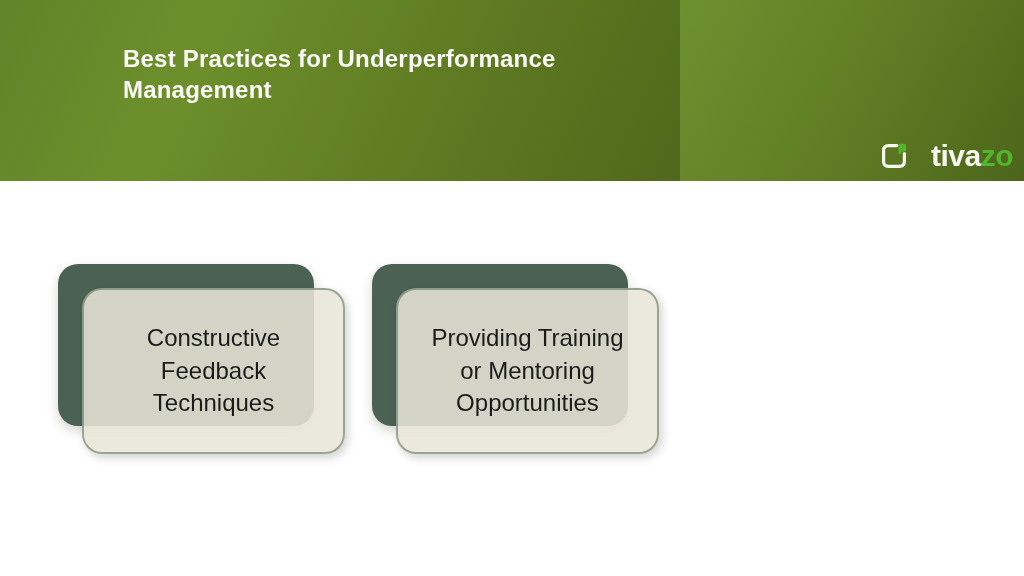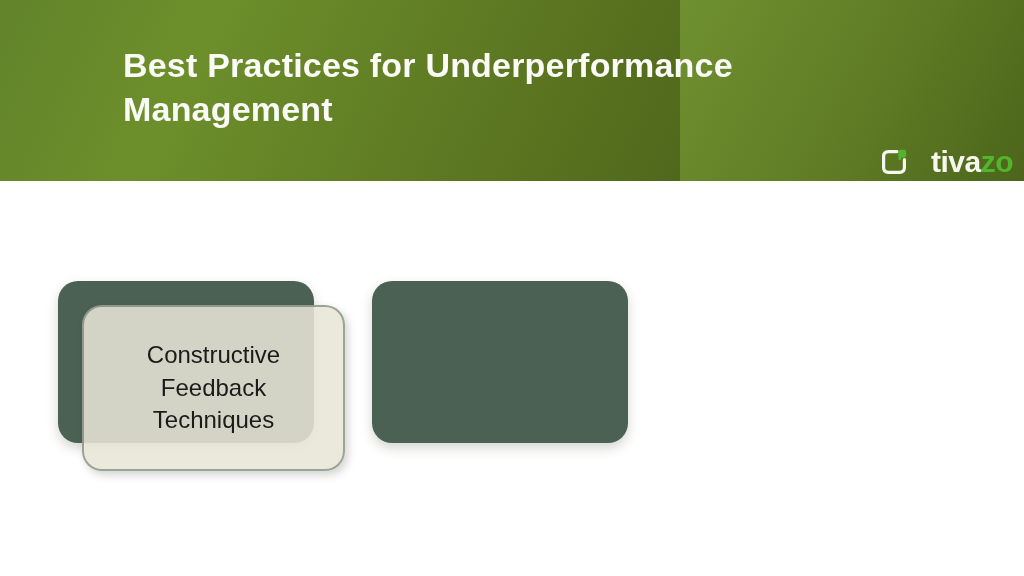--- a/index.html
+++ b/index.html
@@ -26,48 +26,48 @@
   .header-right {
     position: absolute; left: 680px; top: 0;
     width: 344px; height: 181px;
     background: linear-gradient(118deg, #6f9030 0%, #607d25 52%, #4c651b 100%);
   }
   .title {
     position: absolute;
     left: 123px; top: 44px;
     margin: 0;
     width: 700px;
-    font-size: 34px;
+    font-size: 24px;
     font-weight: 600;
     line-height: 1.28;
     color: #fafaf7;
     white-space: pre-line;
     letter-spacing: 0.2px;
   }
   .logo {
     position: absolute;
-    right: 11px; top: 147px;
+    right: 11px; top: 141px;
     display: flex;
     align-items: center;
     gap: 22px;
   }
   .logo-icon { display: block; }
   .logo-text {
     font-size: 30px;
     font-weight: 700;
     letter-spacing: -0.5px;
     line-height: 1;
   }
   .t-white { color: #f6f8f0; }
   .t-green { color: #52b62c; }
 
   
   .cards {
     position: absolute;
-    left: 58px; top: 281px;
+    left: 58px; top: 264px;
     display: flex;
     gap: 27px;
   }
   .card {
     position: relative;
     width: 287px;
     height: 190px;
     flex: 0 0 auto;
   }
   .card-back {
@@ -131,16 +131,21 @@
       <div class="card-front">
         <p class="card-label">Constructive
 Feedback
 Techniques</p>
       </div>
     </div>
 
 
     <div class="card">
       <div class="card-back"></div>
+      <div class="card-front">
+        <p class="card-label">Providing Training
+or Mentoring
+Opportunities</p>
+      </div>
     </div>
 
   </main>
 </div>
 
 </body></html>

